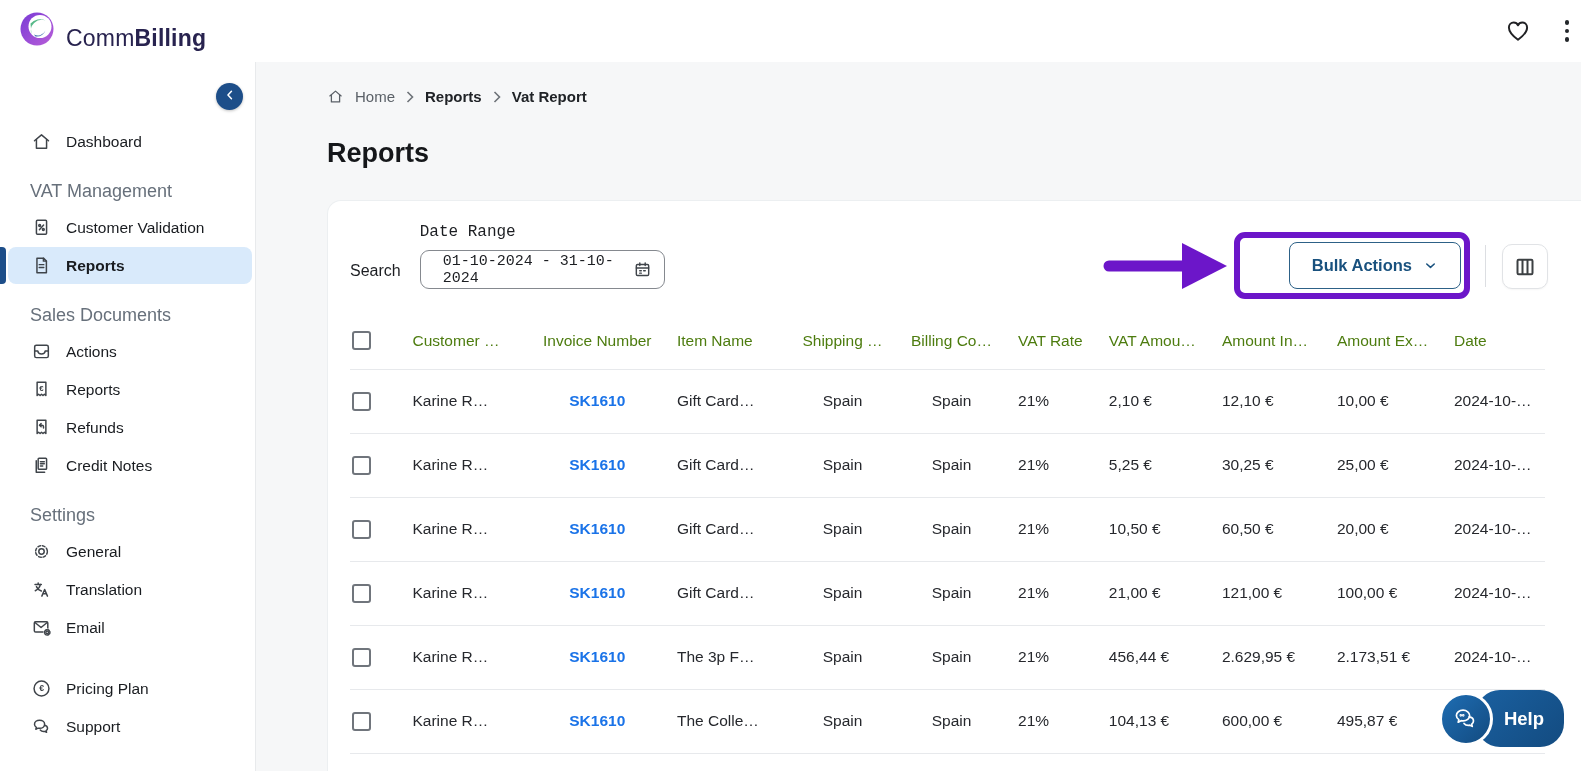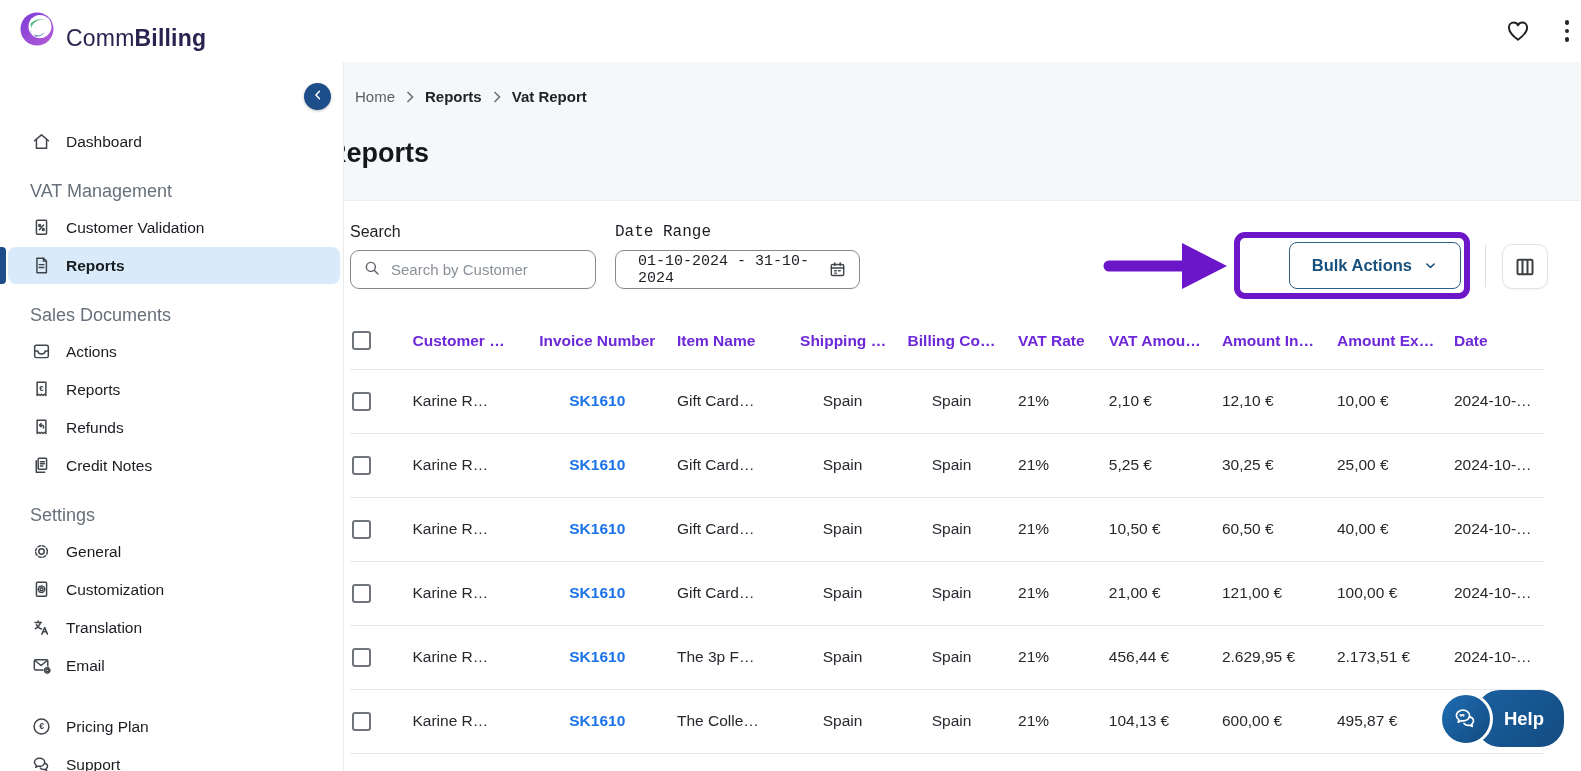--- a/index.html
+++ b/index.html
@@ -11,21 +11,21 @@
   .brand { display:flex; align-items:flex-end; gap:10px; cursor:pointer; }
   .brand-text { font-size:23px; color:#28234f; letter-spacing:.2px; }
   .brand-text .p1 { font-weight:400; }
   .brand-text .p2 { font-weight:800; }
   .header-right { margin-left:auto; display:flex; align-items:center; gap:34px; }
   .icon-btn { background:none; border:none; cursor:pointer; display:flex; align-items:center; justify-content:center; }
   .kebab { display:flex; flex-direction:column; gap:4px; margin-right:-6px; }
   .kebab i { width:4.5px; height:4.5px; border-radius:50%; background:#23262a; }
 
   
-  .sidebar { position:absolute; top:62px; left:0; width:344px; bottom:0; background:#fff; border-right:1px solid #e8eaec; z-index:10; }
+  .sidebar { position:absolute; top:62px; left:0; width:256px; bottom:0; background:#fff; border-right:1px solid #e8eaec; z-index:10; }
   .collapse-btn { position:absolute; top:21px; right:12px; width:27px; height:27px; border-radius:50%; background:#1d4e89; border:none; display:flex; align-items:center; justify-content:center; cursor:pointer; box-shadow:0 1px 3px rgba(0,0,0,.25); }
   .sidebar-nav { padding-top:60px; }
   .nav-item { position:relative; display:flex; align-items:center; gap:14px; height:37px; margin:1px 3px 1px 8px; padding-left:22px; border-radius:8px; font-size:15.5px; color:#191c20; cursor:pointer; }
   .nav-item.active { background:#d9eafb; font-weight:600; }
   .active-bar { position:absolute; left:-8px; top:0; bottom:0; width:6px; background:#1d4e89; border-radius:0 4px 4px 0; }
   .nav-icon { width:22px; height:22px; display:flex; align-items:center; justify-content:center; flex:none; }
   .nav-icon svg { width:21px; height:21px; fill:none; stroke:#3f444a; stroke-width:1.7; stroke-linecap:round; stroke-linejoin:round; }
   .nav-section-label { margin:21px 0 7px 30px; font-size:18px; color:#67707b; }
   .nav-gap { height:22px; }
 
@@ -54,21 +54,21 @@
   .bulk-wrap { position:relative;padding-left:46px; }
   .bulk-btn { height:47px; padding:0 22px; background:#fff; border:1.5px solid #2d6187; border-radius:8px; display:flex; align-items:center; gap:11px; color:#19517e; font-weight:700; font-size:16.5px; font-family:inherit; cursor:pointer; }
   .anno-box { position:absolute; top:-10px; bottom:-10px; left:-9px; right:-9px; border:6px solid #6c16c9; border-radius:11px; pointer-events:none; }
   .anno-arrow { position:absolute; right:calc(100% + 13px); top:50%; transform:translateY(-50%); pointer-events:none; }
   .v-sep { width:1px; height:42px; background:#dcdee2; margin:0 16px 2px 24px; }
   .columns-btn { width:46px; height:45px; background:#fff; border:1px solid #e1e3e6; border-radius:10px; display:flex; align-items:center; justify-content:center; cursor:pointer; box-shadow:0 1px 2px rgba(0,0,0,.04); }
 
   
   .table-wrap { margin-top:24px; padding-right:36px; }
   table { width:100%; border-collapse:collapse; table-layout:fixed; }
-  th { font-size:15.5px; font-weight:700; color:#6d28d9; height:56px; padding:0 8px; border-bottom:1px solid #e7e9ec; white-space:nowrap; overflow:hidden; text-align:left; }
+  th { font-size:15.5px; font-weight:400; color:#4d7c0f; height:56px; padding:0 8px; border-bottom:1px solid #e7e9ec; white-space:nowrap; overflow:hidden; text-align:left; }
   td { font-size:15.5px; color:#26282d; height:64px; padding:0 8px; border-bottom:1px solid #e7e9ec; white-space:nowrap; overflow:hidden; }
   .al { text-align:left; } .ac { text-align:center; } .ar { text-align:left; }
   .cb-cell { padding-left:2px; }
   .checkbox { width:19px; height:19px; border:2px solid #70757c; border-radius:3px; background:#fff; cursor:pointer; }
   .invoice-link { color:#1a73e8; font-weight:700; cursor:pointer; text-decoration:none; }
 
   
   .help-fab { position:absolute; right:17px; bottom:24px; display:flex; align-items:center; z-index:100; cursor:pointer; }
   .help-circle { width:54px; height:54px; border-radius:50%; background:linear-gradient(135deg,#1e6db3,#134b80); border:3px solid #fff; display:flex; align-items:center; justify-content:center; z-index:2; }
   .help-pill { margin-left:-17px; height:57px; background:linear-gradient(135deg,#1a60a0,#134b80); border-radius:24px; padding:0 20px 0 28px; display:flex; align-items:center; color:#fff; font-weight:700; font-size:18.5px; z-index:1; }
@@ -194,30 +194,20 @@
           <svg viewBox="0 0 24 24">
             <circle cx="12" cy="12" r="3.1"></circle>
             <circle cx="12" cy="12" r="6.7" stroke-dasharray="3.1 2.2"></circle>
           </svg>
         </span>
         <span class="nav-label">General</span>
       </div>
       <div class="nav-item">
         <span class="nav-icon">
           <svg viewBox="0 0 24 24">
-            <rect x="6.2" y="3.6" width="11.6" height="16.2" rx="1.2"></rect>
-            <circle cx="12" cy="11.7" r="1.7"></circle>
-            <circle cx="12" cy="11.7" r="3.7" stroke-dasharray="1.9 1.5"></circle>
-          </svg>
-        </span>
-        <span class="nav-label">Customization</span>
-      </div>
-      <div class="nav-item">
-        <span class="nav-icon">
-          <svg viewBox="0 0 24 24">
             <path d="M4.6 6.2h7.2M8.2 4.5v1.7"></path>
             <path d="M10.7 6.2c-.6 3.1-2.9 5.8-5.8 7.2"></path>
             <path d="M6.2 8.7c1 2.4 3.1 4.3 5.6 5.1"></path>
             <path d="M12.4 19.6l3.2-7.6 3.2 7.6M13.7 16.9h3.9"></path>
           </svg>
         </span>
         <span class="nav-label">Translation</span>
       </div>
       <div class="nav-item">
         <span class="nav-icon">
@@ -273,29 +263,20 @@
     <span class="crumb-strong">Vat Report</span>
   </div>
 
   <h1 class="page-title">Reports</h1>
 
   <section class="card">
 
     <div class="toolbar">
       <div class="field-group">
         <div class="field-label">Search</div>
-        <div class="input-wrap">
-          <span class="search-icon">
-            <svg width="18" height="18" viewBox="0 0 24 24" fill="none" stroke="#5f6368" stroke-width="1.9" stroke-linecap="round">
-                <circle cx="10.5" cy="10.5" r="6"></circle>
-                <path d="M15.3 15.3 L20 20"></path>
-              </svg>
-          </span>
-          <input class="search-input" type="text" placeholder="Search by Customer" style="">
-        </div>
       </div>
 
       <div class="field-group date-group">
         <div class="field-label">Date Range</div>
         <div class="date-field">
           <span>01-10-2024 - 31-10-2024</span>
           <span style="display:flex;">
             <svg width="19" height="19" viewBox="0 0 24 24" fill="none" stroke="#3f444a" stroke-width="1.8" stroke-linecap="round">
                 <rect x="4.2" y="5.6" width="15.6" height="14" rx="1.6"></rect>
                 <path d="M4.2 10.2h15.6M8.6 3.6v3.4M15.4 3.6v3.4"></path>
@@ -401,21 +382,21 @@
                 <div class="checkbox"></div>
               </td>
               <td class="al">Karine R…</td>
               <td class="ac"><span class="invoice-link">SK1610</span></td>
               <td class="al">Gift Card…</td>
               <td class="ac">Spain</td>
               <td class="ac">Spain</td>
               <td class="ar">21%</td>
               <td class="ar">10,50 €</td>
               <td class="ar">60,50 €</td>
-              <td class="ar">40,00 €</td>
+              <td class="ar">20,00 €</td>
               <td class="ar">2024-10-…</td>
             </tr>
             <tr>
               <td class="cb-cell">
                 <div class="checkbox"></div>
               </td>
               <td class="al">Karine R…</td>
               <td class="ac"><span class="invoice-link">SK1610</span></td>
               <td class="al">Gift Card…</td>
               <td class="ac">Spain</td>

